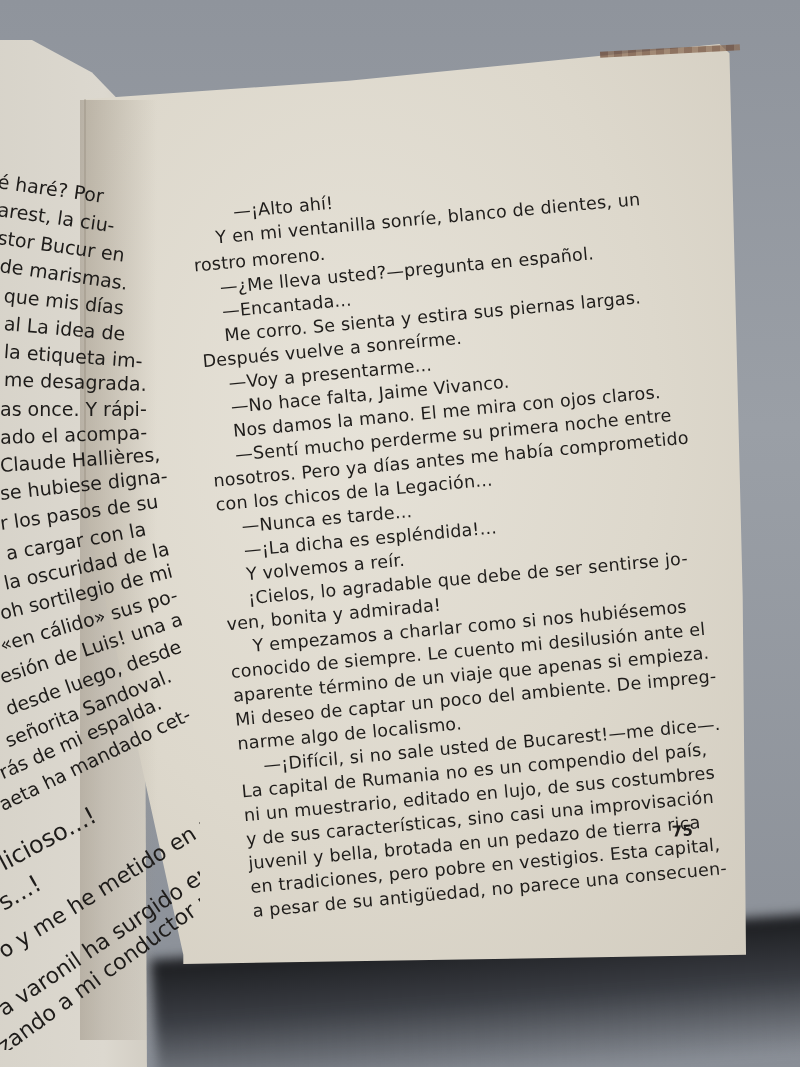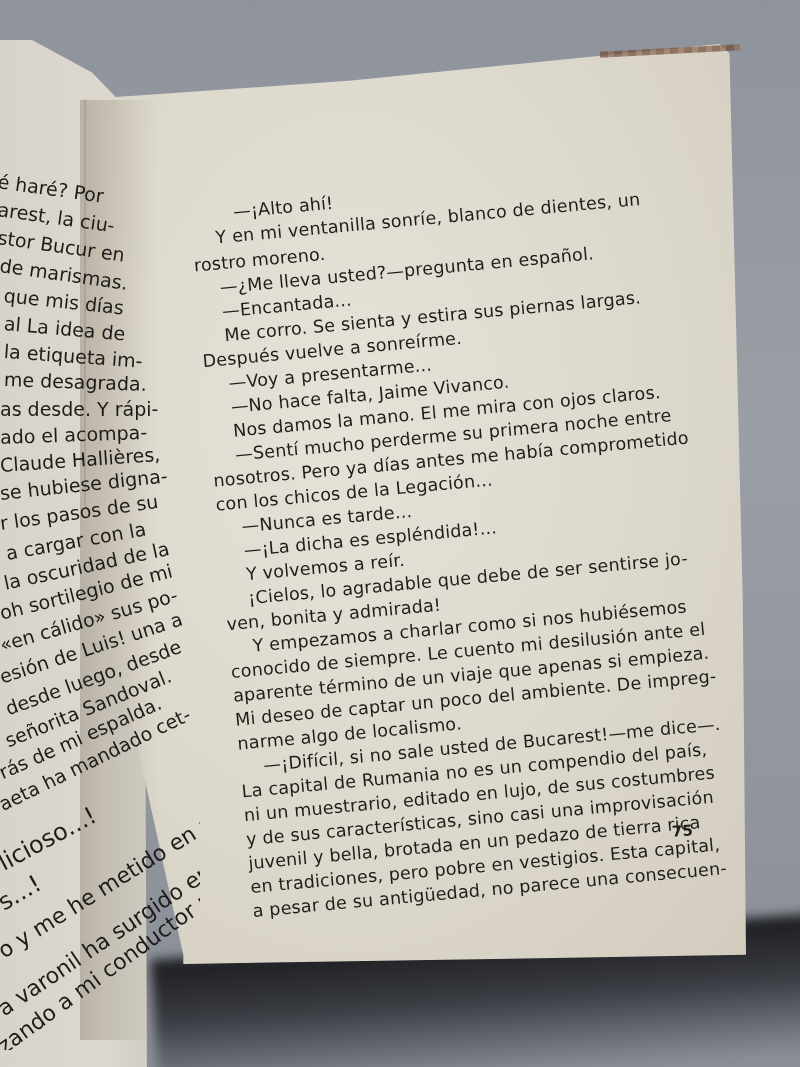--- a/index.html
+++ b/index.html
@@ -39,21 +39,21 @@
 
 <div class="left-text">
   <div class="lline" style="left:-2px;top:20px;transform:rotate(8deg)">é haré? Por</div>
   <div class="lline" style="left:-2px;top:48px;transform:rotate(8deg)">arest, la ciu-</div>
   <div class="lline" style="left:-2px;top:76px;transform:rotate(8deg)">stor Bucur en</div>
   <div class="lline" style="left:0px;top:104px;transform:rotate(8deg)">de marismas.</div>
   <div class="lline" style="left:4px;top:134px;transform:rotate(6deg)">que mis días</div>
   <div class="lline" style="left:4px;top:162px;transform:rotate(5deg)">al La idea de</div>
   <div class="lline" style="left:4px;top:190px;transform:rotate(4deg)">la etiqueta im-</div>
   <div class="lline" style="left:4px;top:218px;transform:rotate(2deg)">me desagrada.</div>
-  <div class="lline" style="left:0px;top:248px;transform:rotate(0deg)">as desde. Y rápi-</div>
+  <div class="lline" style="left:0px;top:248px;transform:rotate(0deg)">as once. Y rápi-</div>
   <div class="lline" style="left:0px;top:276px;transform:rotate(-2deg)">ado el acompa-</div>
   <div class="lline" style="left:0px;top:304px;transform:rotate(-4deg)">Claude Hallières,</div>
   <div class="lline" style="left:0px;top:332px;transform:rotate(-6deg)">se hubiese digna-</div>
   <div class="lline" style="left:0px;top:362px;transform:rotate(-8deg)">r los pasos de su</div>
   <div class="lline" style="left:6px;top:392px;transform:rotate(-10deg)">a cargar con la</div>
   <div class="lline" style="left:4px;top:422px;transform:rotate(-12deg)">la oscuridad de la</div>
   <div class="lline" style="left:0px;top:452px;transform:rotate(-14deg)">oh sortilegio de mi</div>
   <div class="lline" style="left:0px;top:484px;transform:rotate(-16deg)">«en cálido» sus po-</div>
   <div class="lline" style="left:0px;top:516px;transform:rotate(-18deg)">esión de Luis! una a</div>
   <div class="lline" style="left:6px;top:548px;transform:rotate(-20deg)">desde luego, desde</div>

